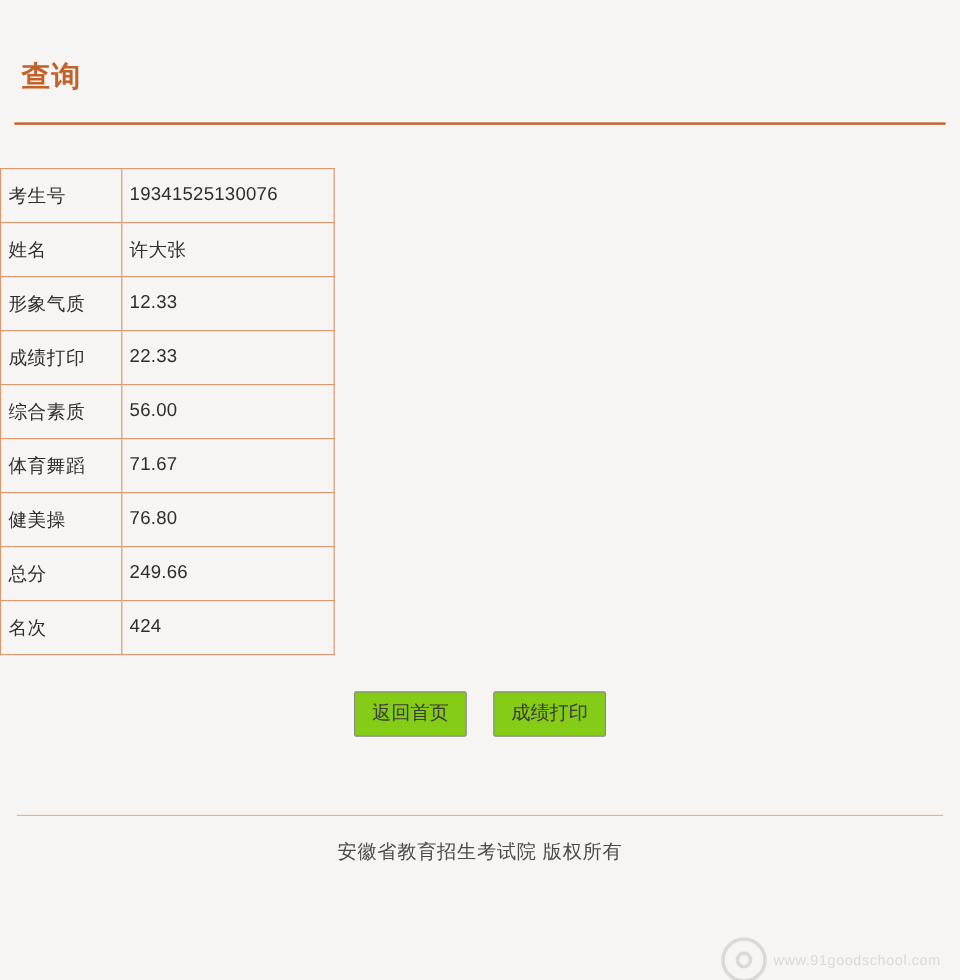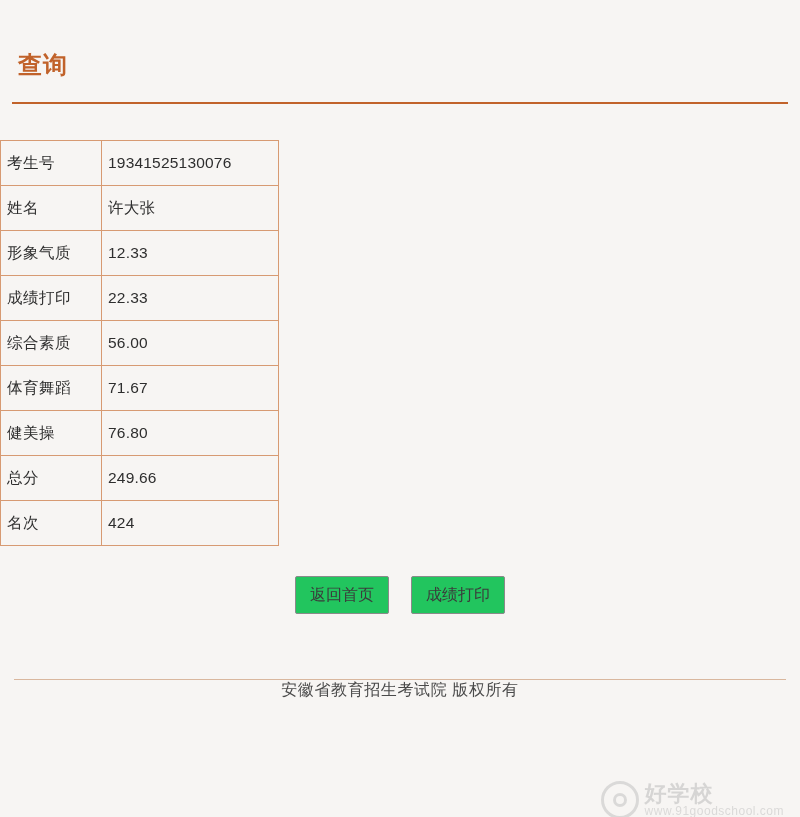--- a/index.html
+++ b/index.html
@@ -76,21 +76,21 @@
   .button-row {
     margin-top: 30px;
     display: flex;
     justify-content: center;
     gap: 22px;
   }
   .btn {
     font-family: "Liberation Sans", "DejaVu Sans", sans-serif;
     font-size: 16px;
     color: #3b3b3b;
-    background: #22c55e;
+    background: #84cc16;
     border: 1px solid #8a8a8a;
     border-radius: 2px;
     padding: 8px 14px;
     line-height: 20px;
     cursor: pointer;
     text-align: center;
   }
 
   
   .footer {
@@ -98,20 +98,21 @@
     left: 0;
     right: 0;
     top: 655px;
   }
   .footer-rule {
     margin: 0 14px;
     height: 1px;
     background: #d9b79e;
   }
   .footer-text {
+    margin-top: 20px;
     text-align: center;
     font-size: 16px;
     color: #4a4a4a;
     letter-spacing: 0.6px;
   }
 
   
   .watermark {
     position: absolute;
     right: 16px;
@@ -217,18 +218,17 @@
   </div>
 
   <div class="footer">
     <div class="footer-rule"></div>
     <div class="footer-text">安徽省教育招生考试院 版权所有</div>
   </div>
 
   <div class="watermark">
     <div class="wm-logo"></div>
     <div class="wm-texts">
-      <div class="wm-main">好学校</div>
       <div class="wm-sub">www.91goodschool.com</div>
     </div>
   </div>
 
 </div>
 
 </body></html>

